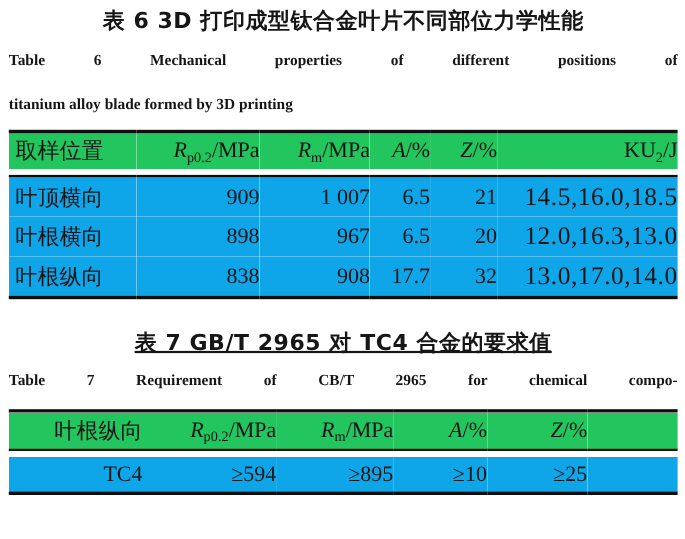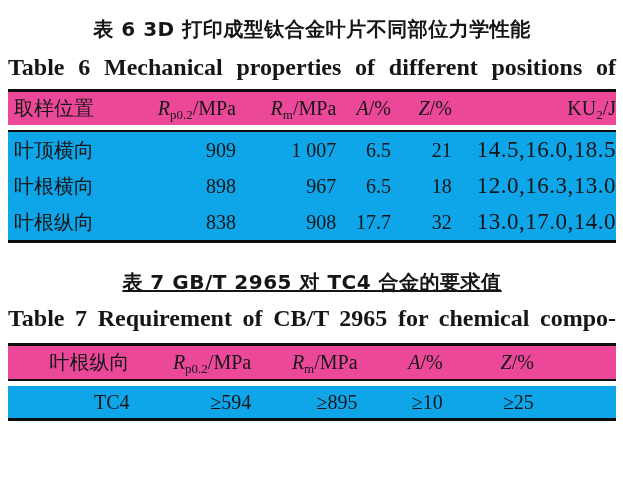--- a/index.html
+++ b/index.html
@@ -8,34 +8,34 @@
     background: #ffffff;
     width: 623px;
     height: 490px;
     overflow: hidden;
     font-family: "Liberation Serif", "DejaVu Serif", serif;
     color: #161616;
   }
   .doc {
     box-sizing: border-box;
     width: 623px;
-    padding: 14px 7px 0 8px;
+    padding: 3px 7px 0 8px;
   }
   
   .zh-title {
     font-family: "DejaVu Sans", "Liberation Sans", sans-serif;
     font-weight: 700;
     font-size: 20px;
     line-height: 30px;
     text-align: center;
     letter-spacing: 0.5px;
   }
   .en-title {
     font-weight: 700;
-    font-size: 24px;
+    font-size: 14px;
     line-height: 40px;
     margin-top: 3px;
   }
   .jline {
     text-align: justify;
     text-align-last: justify;
     text-justify: inter-word;
   }
   .t7-titles .zh-title { margin-top: 24px; text-decoration: underline; }
   .t7-titles .en-title { line-height: 38px; margin-top: 2px; }
@@ -51,21 +51,21 @@
   }
   .tbl6 { margin-top: 2px; }
   .tbl7 { margin-top: 6px; }
   th, td {
     font-weight: normal;
     text-align: right;
     padding: 0;
     white-space: nowrap;
     overflow: hidden;
   }
-  .hrow th { background: #ec4899; height: 33px; }
+  .hrow th { background: #22c55e; height: 33px; }
   .brow td { background: #0ea5e9; height: 36px; }
   .tbl7 .brow td { height: 32px; }
   
   .gap6 td { height: 5px; background: #ffffff; border-bottom: 2px solid #0e0e0e; }
   .gap7 td { height: 5px; background: #ffffff; border-top: 2px solid #0e0e0e; }
   .tbl6 th.c1, .tbl6 td.c1 { text-align: left; padding-left: 6px; }
   .sym { font-style: italic; }
   .sym-up { font-style: normal; }
   sub {
     font-style: normal;
@@ -76,20 +76,21 @@
   .kuvals { font-size: 23px; letter-spacing: 0.5px; }
 </style>
 </head>
 <body>
 
 <div class="doc">
 
   <div class="zh-title">表 6  3D 打印成型钛合金叶片不同部位力学性能</div>
   <div class="en-title">
     <div class="jline">Table 6  Mechanical properties of different positions of</div>
+    <div>titanium alloy blade formed by 3D printing</div>
   </div>
 
   <table class="tbl6">
     <colgroup>
       <col style="width:19%">
         <col style="width:18.5%">
         <col style="width:16.5%">
       <col style="width:9%">
         <col style="width:10%">
         <col style="width:27%">
@@ -112,21 +113,21 @@
       <td>1 007</td>
       <td>6.5</td>
       <td>21</td>
       <td class="kuvals">14.5,16.0,18.5</td>
     </tr>
     <tr class="brow">
       <td class="c1">叶根横向</td>
       <td>898</td>
       <td>967</td>
       <td>6.5</td>
-      <td>18</td>
+      <td>20</td>
       <td class="kuvals">12.0,16.3,13.0</td>
     </tr>
     <tr class="brow">
       <td class="c1">叶根纵向</td>
       <td>838</td>
       <td>908</td>
       <td>17.7</td>
       <td>32</td>
       <td class="kuvals">13.0,17.0,14.0</td>
     </tr>

